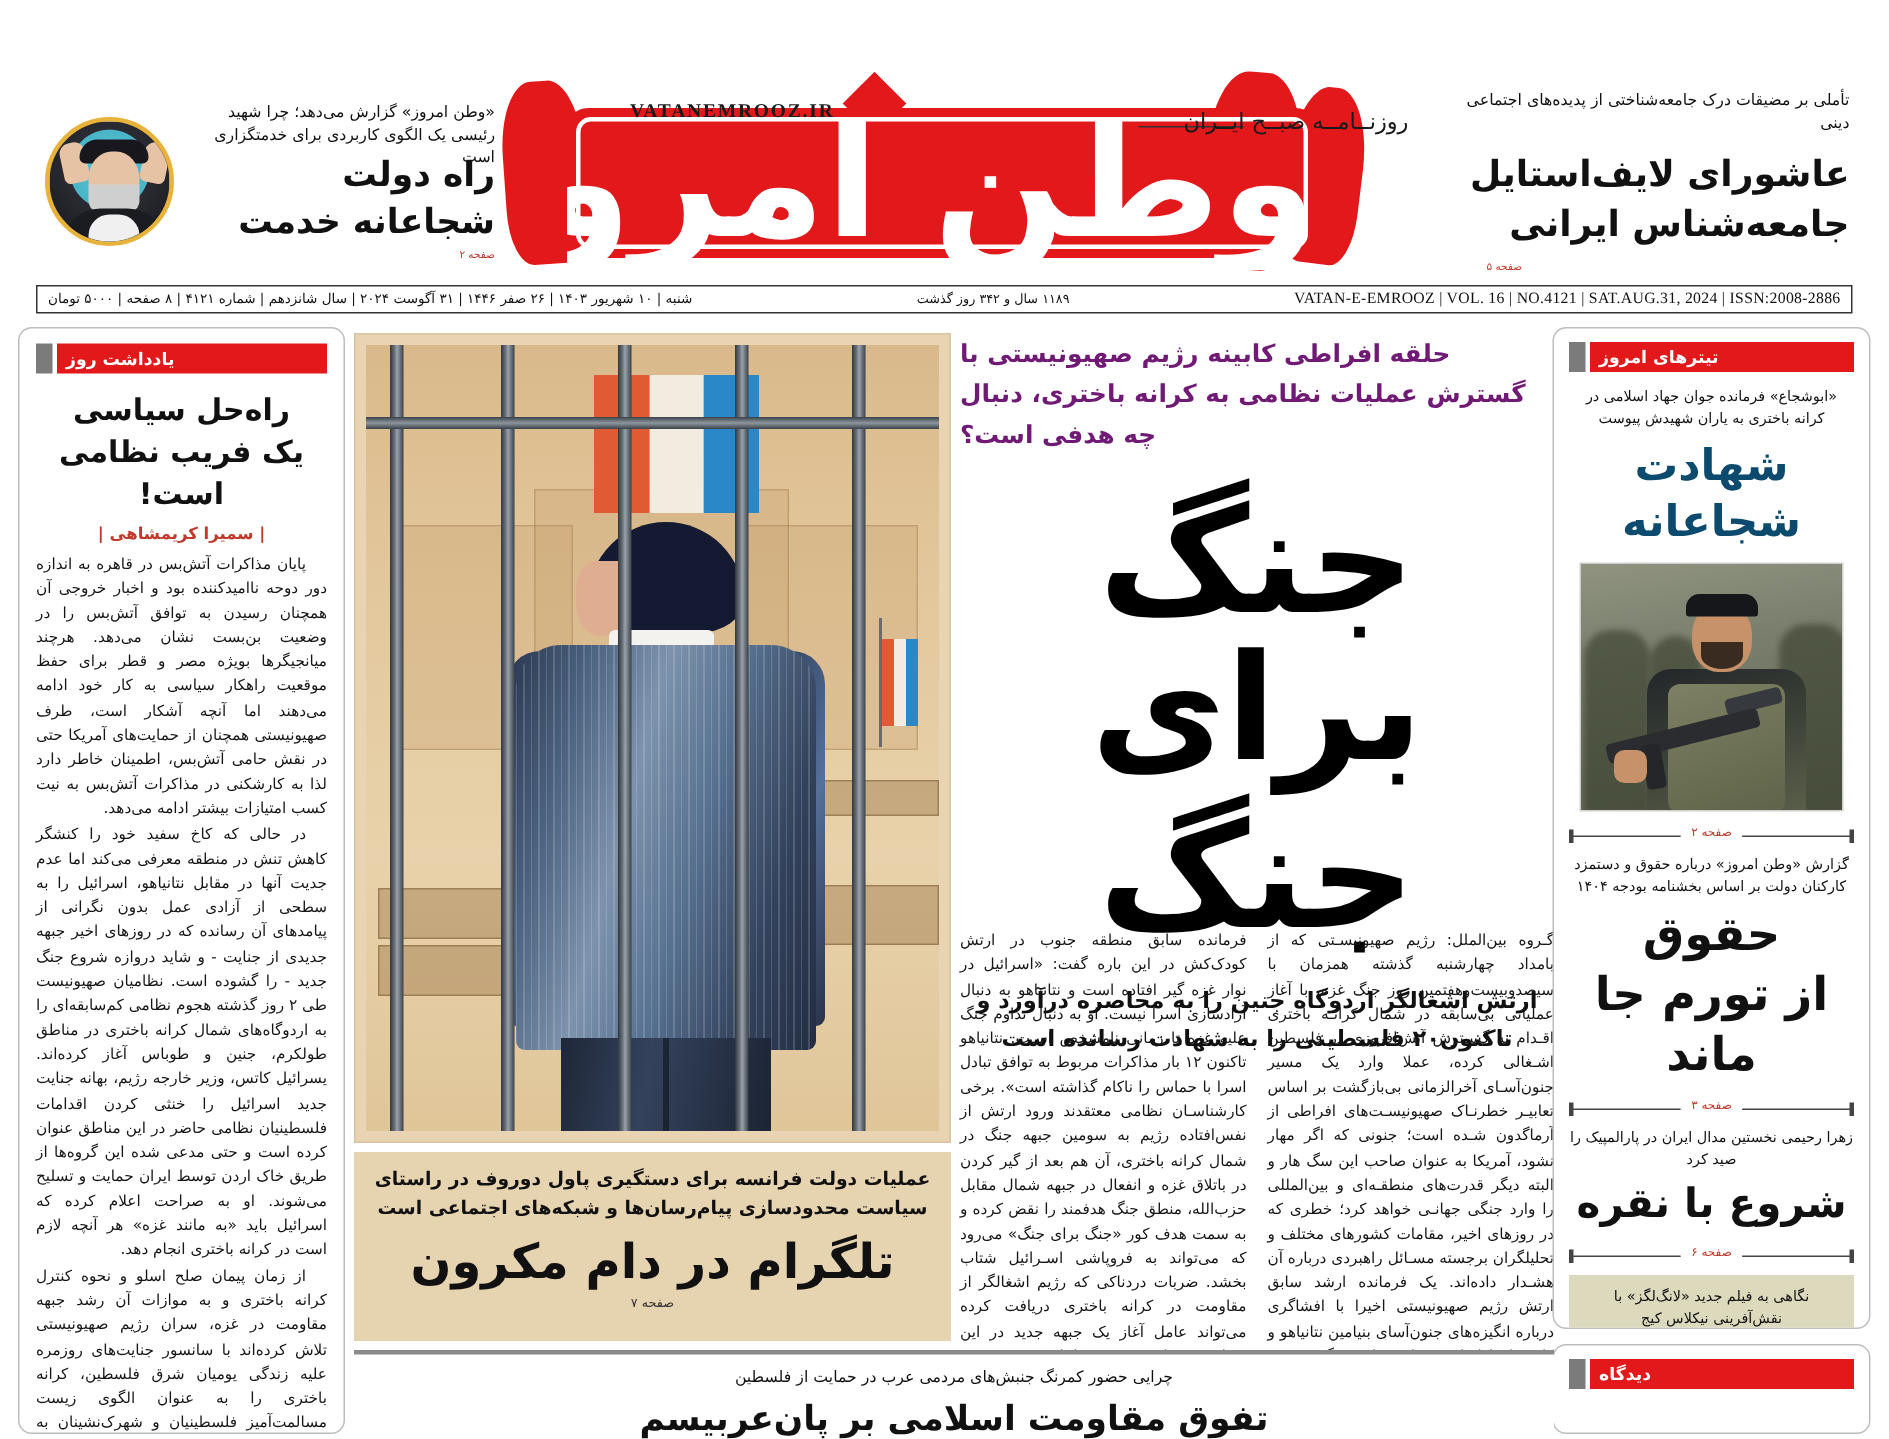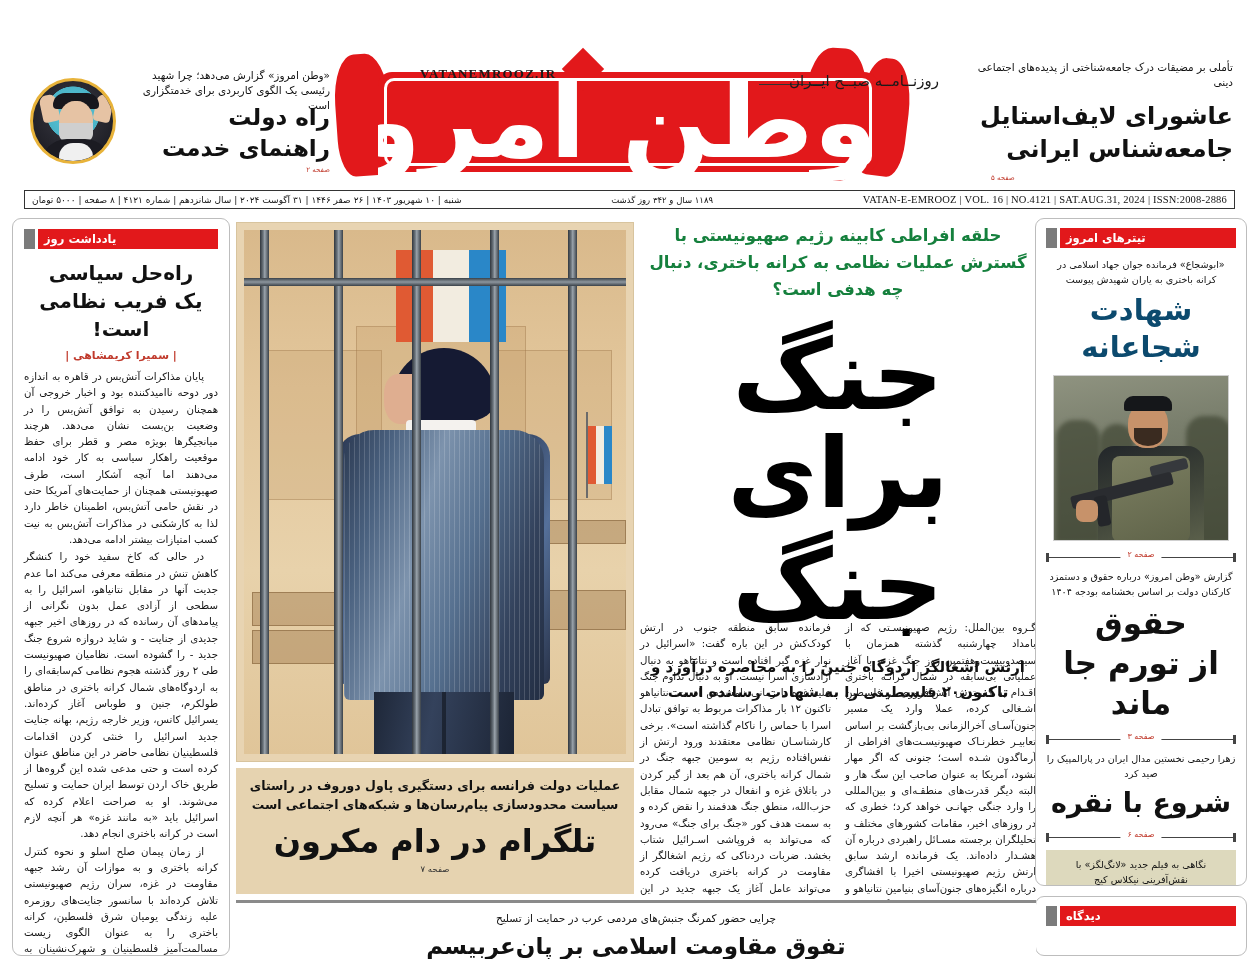--- a/index.html
+++ b/index.html
@@ -288,22 +288,22 @@
   .cap-head {
     margin-top: 7px; font-size: 32px; line-height: 40px; font-weight: bold; color: #111;
   }
   .cap-page { margin-top: 3px; font-size: 8.5px; color: #333; }
 
   
   .col-main {
     position: absolute; left: 640px; top: 222px; width: 396px; height: 672px;
   }
   .main-kicker {
-    font-size: 16.5px; line-height: 27px; font-weight: bold; color: #15803d;
-    text-align: center;
+    font-size: 16.5px; line-height: 27px; font-weight: bold; color: #701a75;
+    text-align: left;
   }
   .main-title-1, .main-title-2 {
     text-align: center; font-weight: bold; color: #000;
     font-size: 98px; line-height: 112px; letter-spacing: -2px;
   }
   .main-title-1 { margin-top: 16px; }
   .main-title-2 { margin-top: -14px; }
   .main-sub {
     margin-top: 14px; text-align: center;
     font-size: 15px; line-height: 25px; font-weight: bold; color: #111;
@@ -437,21 +437,21 @@
         <div class="pp-hand-r"></div>
         <div class="pp-turban"></div>
         <div class="pp-face"></div>
         <div class="pp-beard"></div>
         <div class="pp-robe"></div>
         <div class="pp-robe-in"></div>
       </div>
       <div class="promo-kicker">«وطن امروز» گزارش می‌دهد؛ چرا شهید رئیسی یک الگوی کاربردی برای خدمتگزاری است</div>
       <div class="promo-head">
         <div>راه دولت</div>
-        <div>راهنمای خدمت</div>
+        <div>شجاعانه خدمت</div>
       </div>
       <div class="promo-page">صفحه ۲</div>
     </div>
 
     <div class="logo-wrap">
       <div class="logo-spike logo-s1"></div>
       <div class="logo-spike logo-s2"></div>
       <div class="logo-spike logo-s3"></div>
       <div class="logo-plate"></div>
       <div class="logo-diamond"></div>
@@ -632,17 +632,17 @@
   </div>
 
   <div class="col-right-2">
     <div class="sec-bar">
       <div class="tab">دیدگاه</div>
       <div class="knob"></div>
     </div>
   </div>
 
   <div class="bottom-banner">
-    <div class="bb-kicker">چرایی حضور کمرنگ جنبش‌های مردمی عرب در حمایت از تسلیح</div>
+    <div class="bb-kicker">چرایی حضور کمرنگ جنبش‌های مردمی عرب در حمایت از فلسطین</div>
     <div class="bb-head">تفوق مقاومت اسلامی بر پان‌عربیسم</div>
   </div>
 
 </div>
 
 </body></html>

